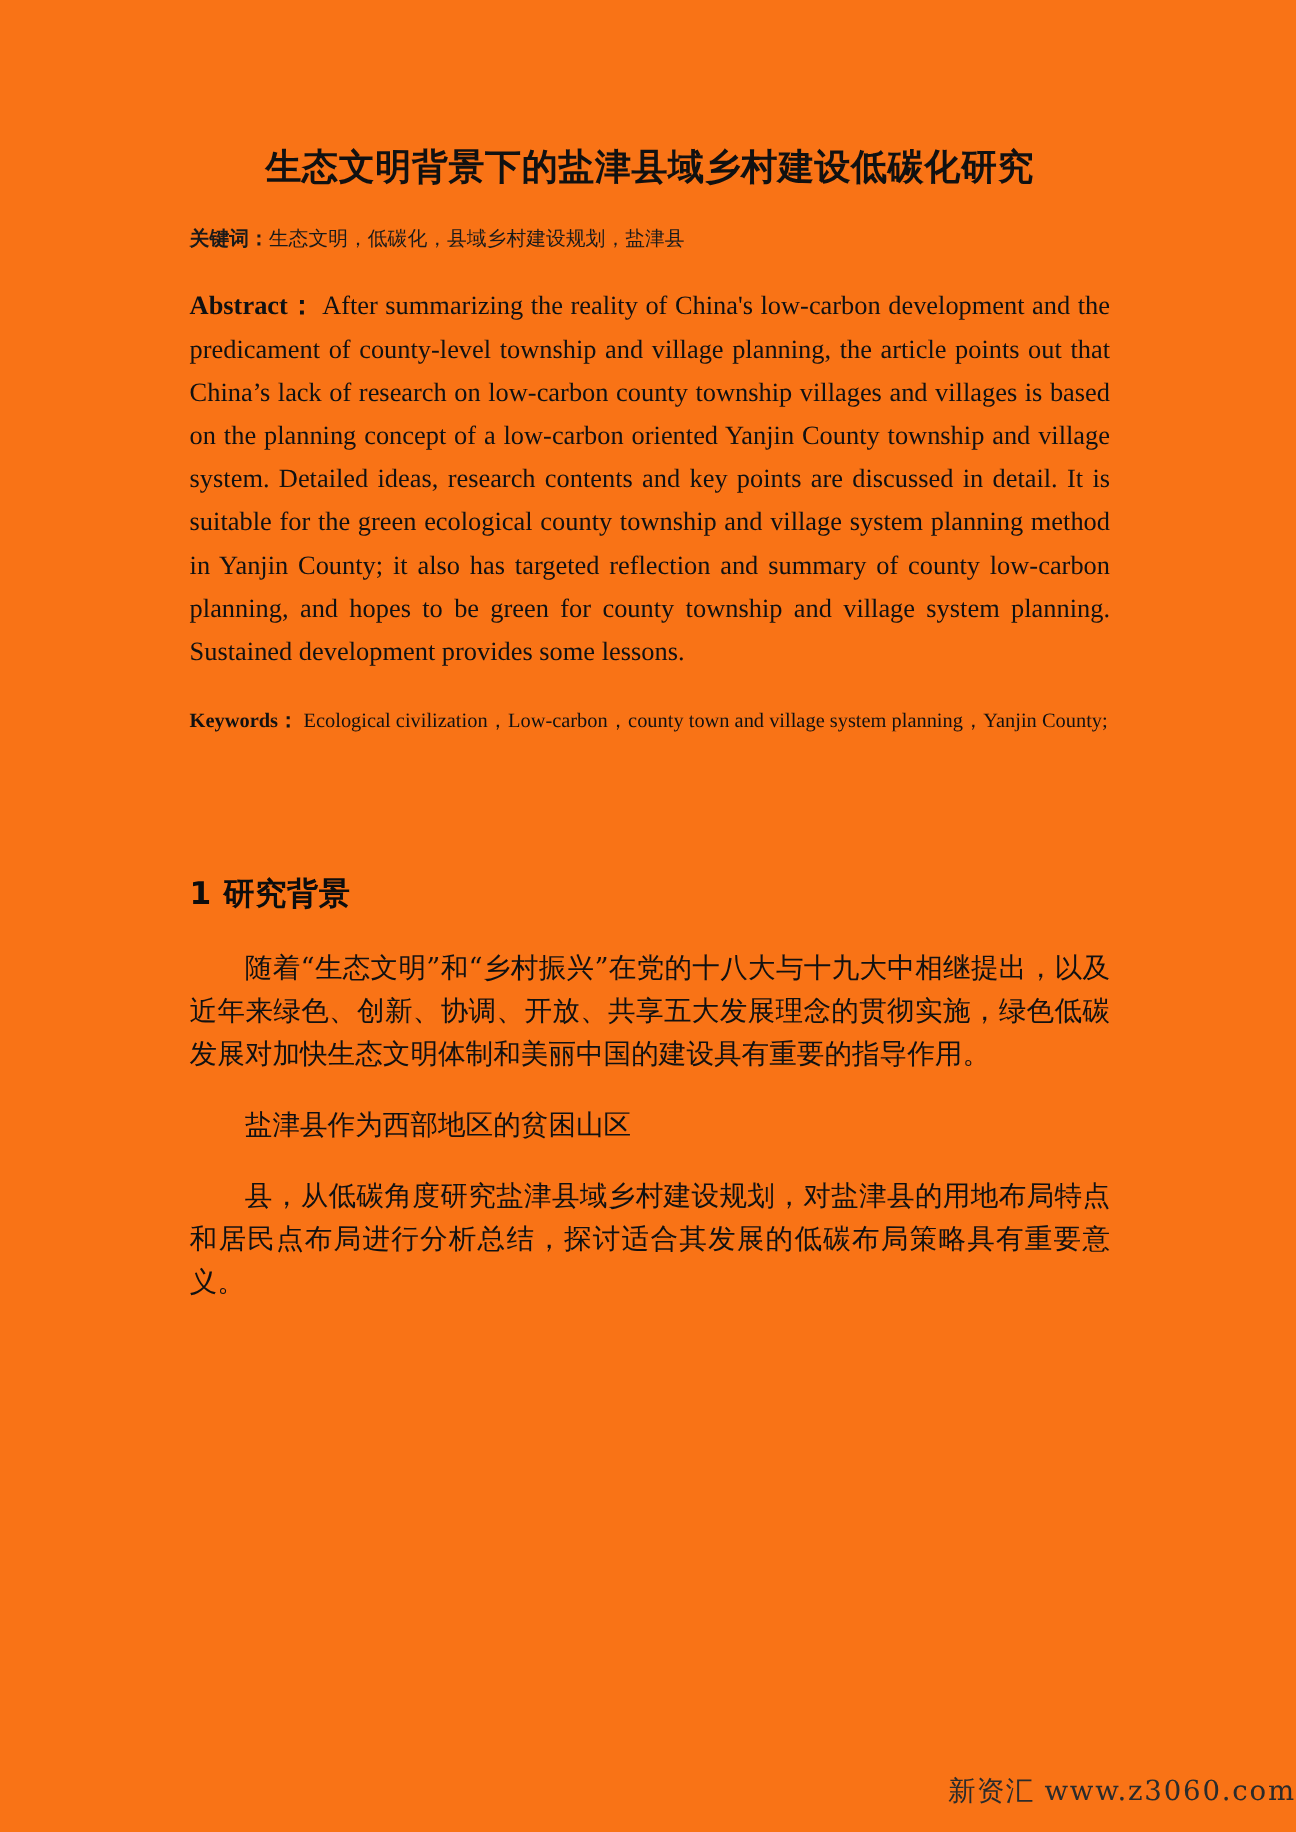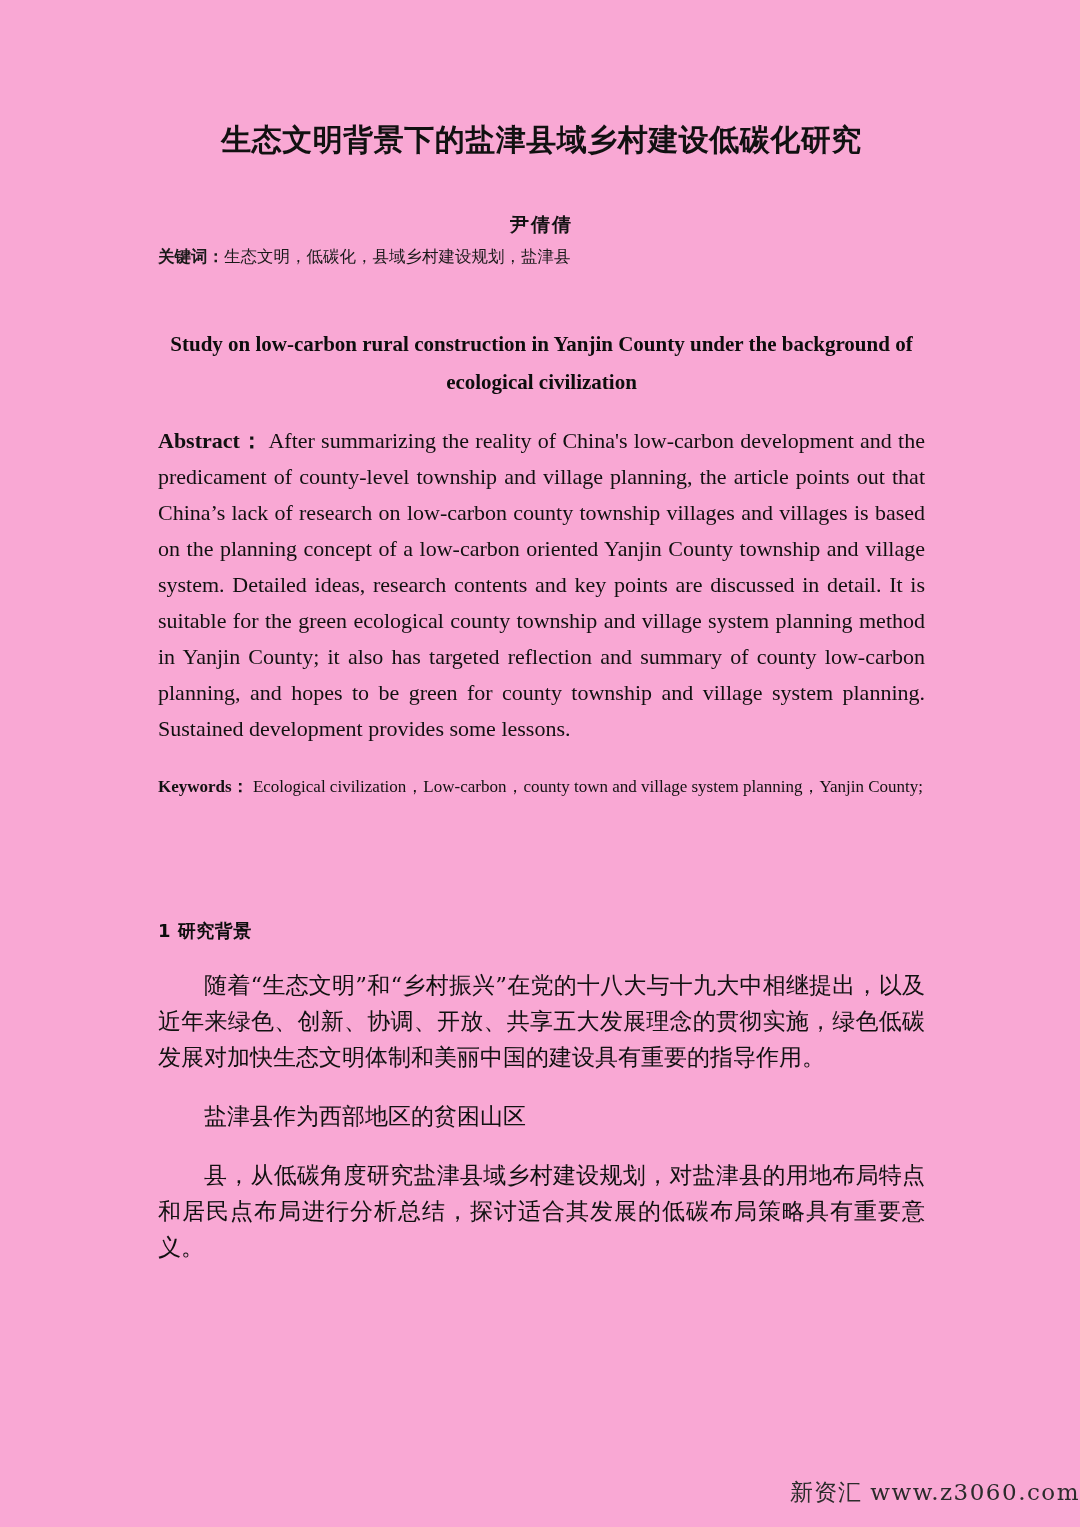--- a/index.html
+++ b/index.html
@@ -16,21 +16,21 @@
     color: #000000;
     -webkit-font-smoothing: antialiased;
   }
 
   .page {
     position: absolute;
     left: 0;
     top: 0;
     width: 1080px;
     height: 1527px;
-    background: #f9a8d4;
+    background: #f97316;
   }
 
   .content {
     position: absolute;
     left: 158px;
     top: 0;
     width: 767px;
   }
 
   
@@ -110,21 +110,21 @@
     font-family: "Liberation Serif", "DejaVu Serif", serif;
     font-size: 17px;
     line-height: 36px;
     color: #111111;
   }
 
   
   .section-heading {
     margin-top: 108px;
     font-family: "DejaVu Sans", "Liberation Sans", sans-serif;
-    font-size: 18px;
+    font-size: 26px;
     font-weight: 700;
     line-height: 36px;
     letter-spacing: 0.5px;
     color: #0d0d0d;
   }
 
   
   .body-para {
     margin-top: 10px;
     font-family: "DejaVu Serif", "Liberation Serif", serif;
@@ -157,31 +157,26 @@
   }
 </style>
 </head>
 <body>
 
 <div class="page">
   <div class="content">
 
     <h1 class="cn-title">生态文明背景下的盐津县域乡村建设低碳化研究</h1>
 
-    <div class="author">尹倩倩</div>
 
 
     <p class="cn-keywords">
       <span class="lbl">关键词：</span><span>生态文明，低碳化，县域乡村建设规划，盐津县</span>
     </p>
 
-    <h2 class="en-title">
-      <span>Study on low-carbon rural construction in Yanjin County under the background</span>
-      <span>of ecological civilization</span>
-    </h2>
 
     <p class="en-abstract">
       <span class="lbl">Abstract：</span>
       <span>After summarizing the reality of China's low-carbon development and the predicament of county-level township and village planning, the article points out that China’s lack of research on low-carbon county township villages and villages is based on the planning concept of a low-carbon oriented Yanjin County township and village system. Detailed ideas, research contents and key points are discussed in detail. It is suitable for the green ecological county township and village system planning method in Yanjin County; it also has targeted reflection and summary of county low-carbon planning, and hopes to be green for county township and village system planning. Sustained development provides some lessons.</span>
     </p>
 
     <p class="en-keywords">
       <span class="lbl">Keywords：</span>
       <span>Ecological civilization，Low-carbon，county town and village system planning，Yanjin County;</span>
     </p>

